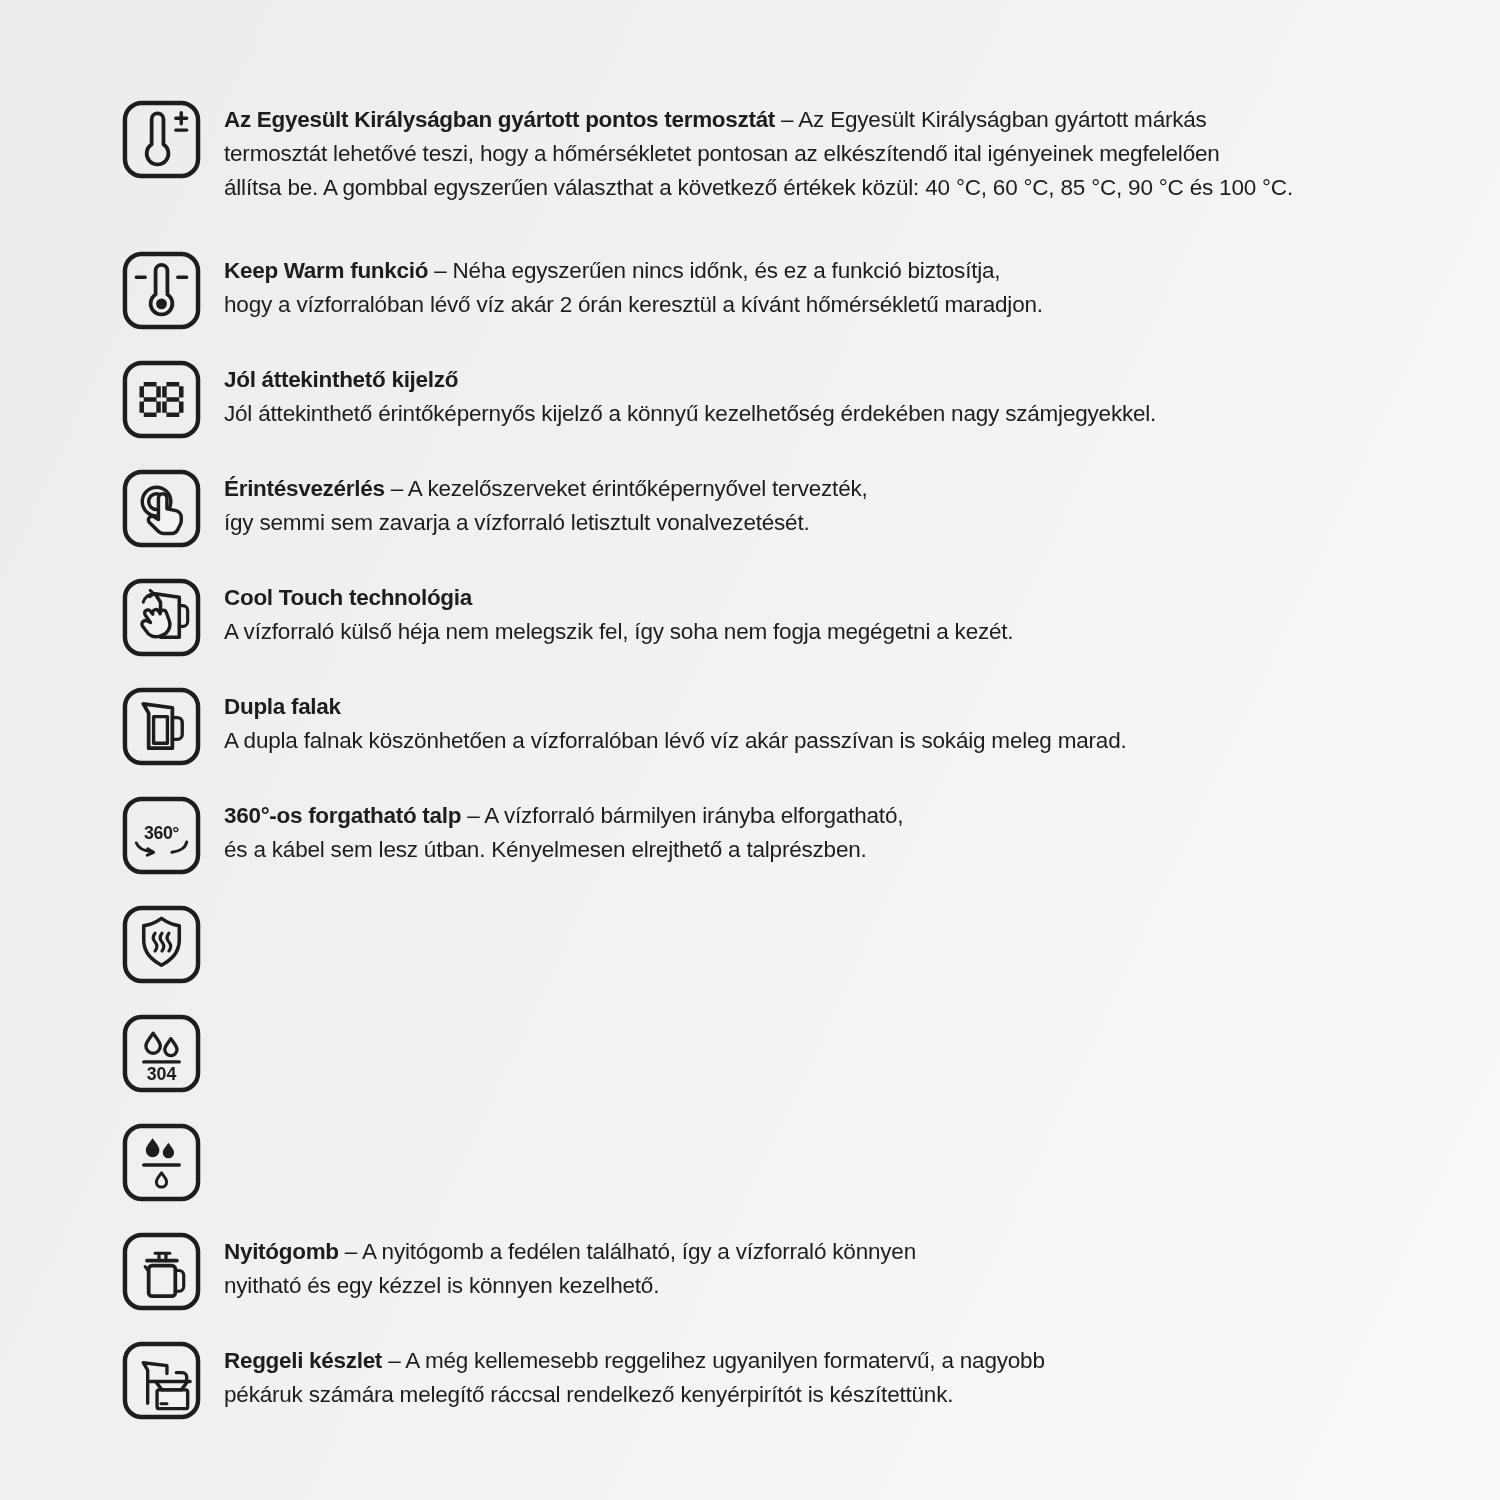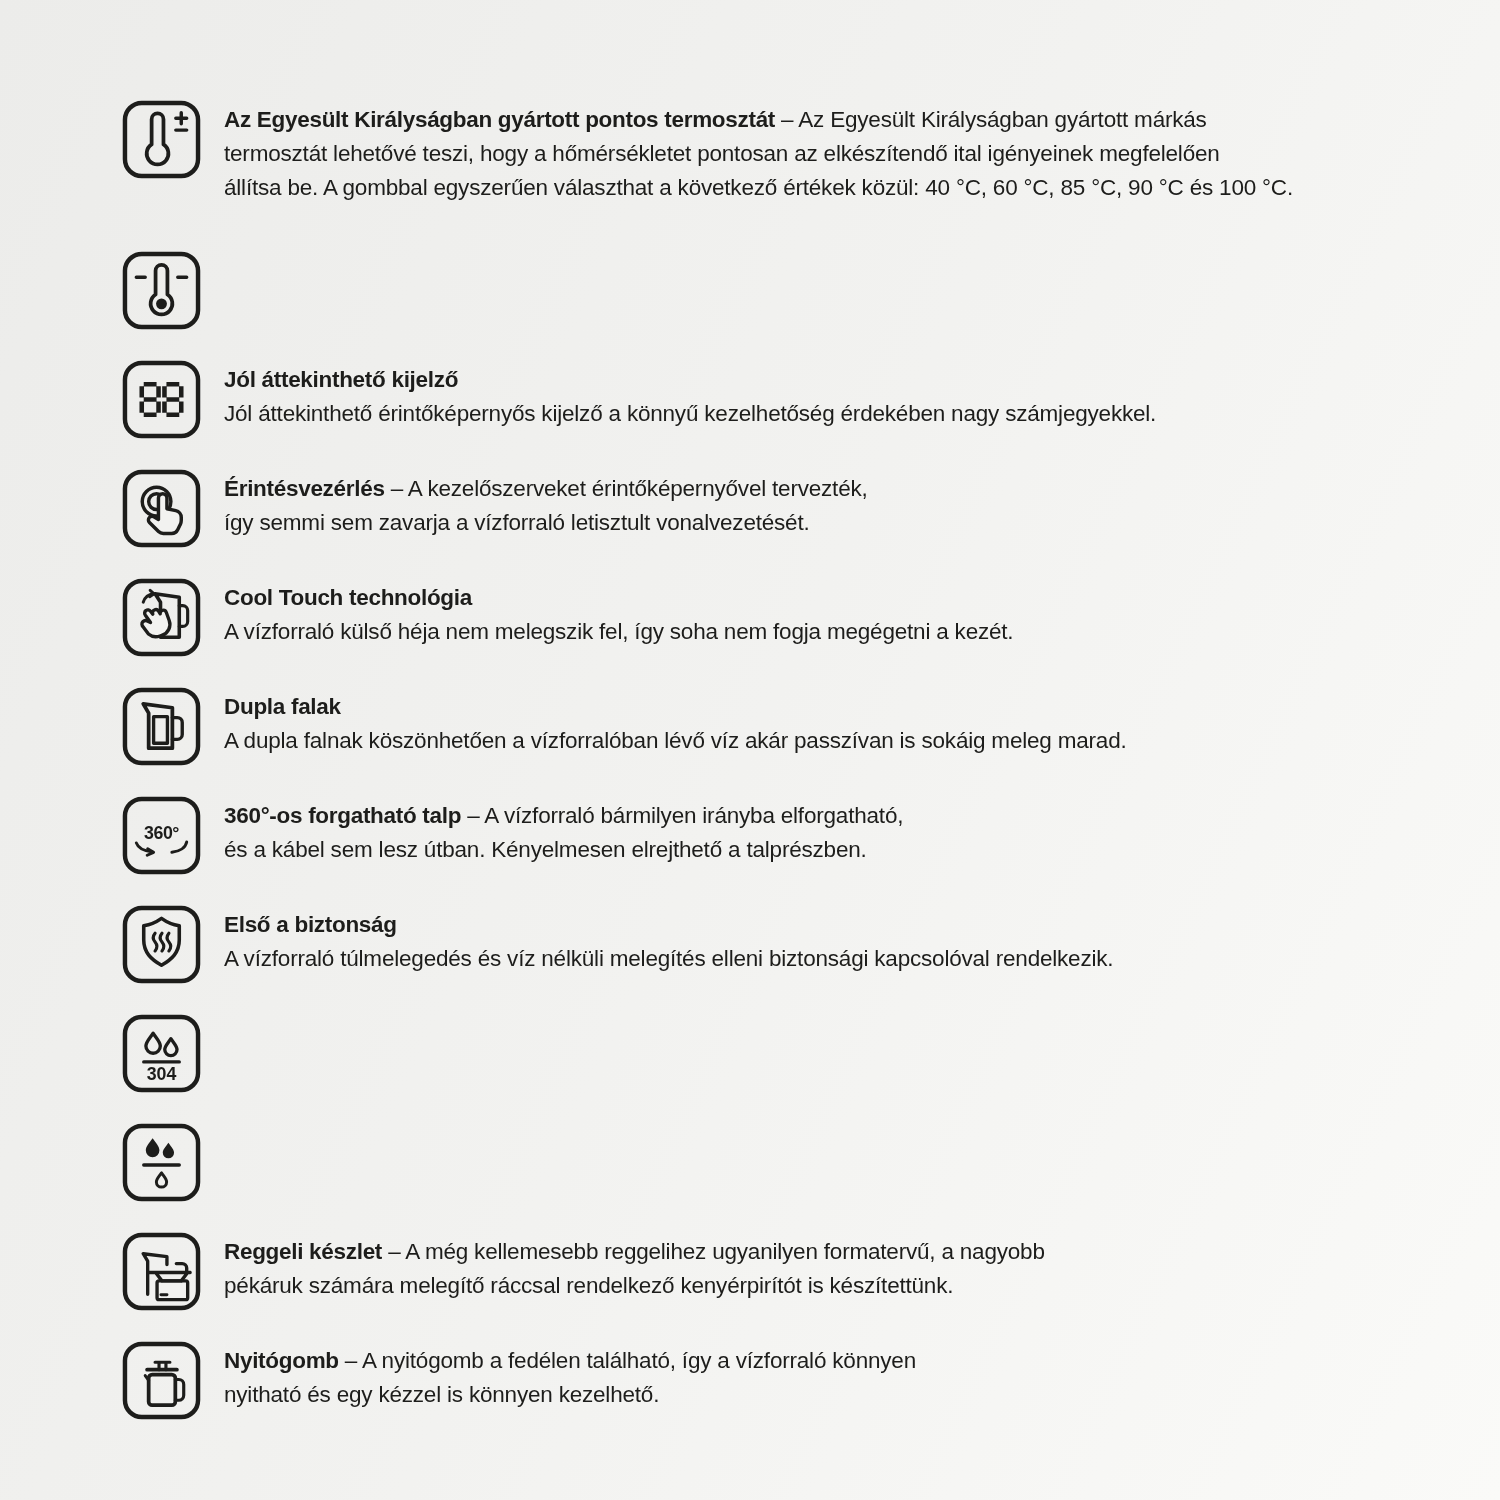--- a/index.html
+++ b/index.html
@@ -41,20 +41,22 @@
 
   <div class="item">
     <div class="icon-box">
       <svg width="79" height="79" viewBox="0 0 80 80" fill="none" stroke="#1d1d1b" stroke-width="4" stroke-linecap="round" stroke-linejoin="round">
         <rect x="3" y="3" width="74" height="74" rx="17" stroke-width="4.5"></rect>
         <path d="M46 44V20a6 6 0 0 0-12 0v24a11 11 0 1 0 12 0z" stroke-width="3.8"></path>
         <circle cx="40" cy="53.5" r="5.5" fill="#1d1d1b" stroke="none"></circle>
         <path d="M14.5 26.5h9M56.5 26.5h9" stroke-width="3.5"></path>
       </svg>
     </div>
+    <p class="txt"><b>Keep Warm funkció</b><span> – </span><span>Néha egyszerűen nincs időnk, és ez a funkció biztosítja,
+hogy a vízforralóban lévő víz akár 2 órán keresztül a kívánt hőmérsékletű maradjon.</span></p>
   </div>
 
   <div class="item">
     <div class="icon-box">
       <svg width="79" height="79" viewBox="0 0 80 80" fill="none" stroke="#1d1d1b" stroke-width="4" stroke-linecap="round" stroke-linejoin="round">
         <rect x="3" y="3" width="74" height="74" rx="17" stroke-width="4.5"></rect>
         <g stroke-width="4.6" stroke-linecap="butt">
           <path d="M22 24.5H35M22 40H35M22 55.5H35M20 26.5V38M20 42V53.5M37 26.5V38M37 42V53.5"></path>
           <path d="M45 24.5H58M45 40H58M45 55.5H58M43 26.5V38M43 42V53.5M60 26.5V38M60 42V53.5"></path>
         </g>
@@ -122,22 +124,20 @@
   <div class="item">
     <div class="icon-box">
       <svg width="79" height="79" viewBox="0 0 80 80" fill="none" stroke="#1d1d1b" stroke-width="4" stroke-linecap="round" stroke-linejoin="round">
         <rect x="3" y="3" width="74" height="74" rx="17" stroke-width="4.5"></rect>
         <path d="M40 13.5c-5.5 4-11.5 6.5-18 7.5v14.5c0 12.5 7.5 19.5 18 25.5 10.5-6 18-13 18-25.5V21c-6.5-1-12.5-3.5-18-7.5z" stroke-width="3.6"></path>
         <path d="M33.5 28.5c-2.5 3-2.5 6 0 9s2.5 6 0 9" stroke-width="3.2"></path>
         <path d="M40.5 28.5c-2.5 3-2.5 6 0 9s2.5 6 0 9" stroke-width="3.2"></path>
         <path d="M47.5 28.5c-2.5 3-2.5 6 0 9s2.5 6 0 9" stroke-width="3.2"></path>
       </svg>
     </div>
-    <p class="txt"><b>Első a biztonság</b><span>
-</span><span>A vízforraló túlmelegedés és víz nélküli melegítés elleni biztonsági kapcsolóval rendelkezik.</span></p>
   </div>
 
   <div class="item">
     <div class="icon-box">
       <svg width="79" height="79" viewBox="0 0 80 80" fill="none" stroke="#1d1d1b" stroke-width="4" stroke-linecap="round" stroke-linejoin="round">
         <rect x="3" y="3" width="74" height="74" rx="17" stroke-width="4.5"></rect>
         <path d="M31.5 19.5c-3.8 5.6-7.3 8.8-7.3 12.9a7.3 7.3 0 0 0 14.6 0c0-4.1-3.5-7.3-7.3-12.9z" stroke-width="3.4"></path>
         <path d="M49.5 25c-3.2 4.8-6.2 7.5-6.2 11a6.2 6.2 0 0 0 12.4 0c0-3.5-3-6.2-6.2-11z" stroke-width="3.4"></path>
         <path d="M22 48.5h36" stroke-width="3.4"></path>
         <text x="40" y="67" text-anchor="middle" font-size="18" font-weight="600" fill="#1d1d1b" stroke="none" font-family="Liberation Sans, DejaVu Sans, sans-serif">304</text>
@@ -154,39 +154,39 @@
         <path d="M22 42.5h36" stroke-width="3.4"></path>
         <path d="M40 50.5c-2.7 4-5.2 6.3-5.2 9.2a5.2 5.2 0 0 0 10.4 0c0-2.9-2.5-5.2-5.2-9.2z" stroke-width="3"></path>
       </svg>
     </div>
   </div>
 
   <div class="item">
     <div class="icon-box">
       <svg width="79" height="79" viewBox="0 0 80 80" fill="none" stroke="#1d1d1b" stroke-width="4" stroke-linecap="round" stroke-linejoin="round">
         <rect x="3" y="3" width="74" height="74" rx="17" stroke-width="4.5"></rect>
+        <rect x="27" y="34" width="27" height="31" rx="3.5" stroke-width="3.8"></rect>
+        <path d="M25.5 29h30" stroke-width="4"></path>
+        <path d="M33.5 21.5h15M37.5 21.5V29M44.5 21.5V29" stroke-width="3.2"></path>
+        <path d="M54 39h3.5a5 5 0 0 1 5 5v11a5 5 0 0 1-5 5H54" stroke-width="3.2"></path>
+        <path d="M27 40l-3.5-5" stroke-width="3"></path>
+      </svg>
+    </div>
+    <p class="txt"><b>Nyitógomb</b><span> – </span><span>A nyitógomb a fedélen található, így a vízforraló könnyen
+nyitható és egy kézzel is könnyen kezelhető.</span></p>
+  </div>
+
+  <div class="item">
+    <div class="icon-box">
+      <svg width="79" height="79" viewBox="0 0 80 80" fill="none" stroke="#1d1d1b" stroke-width="4" stroke-linecap="round" stroke-linejoin="round">
+        <rect x="3" y="3" width="74" height="74" rx="17" stroke-width="4.5"></rect>
         <path d="M26 63V29.5L21.5 22l24 3v8" stroke-width="3.4"></path>
         <path d="M55 32h6a4.5 4.5 0 0 1 4.5 4.5V41" stroke-width="3.4"></path>
         <rect x="35.5" y="49.5" width="31" height="19" rx="2" fill="#f2f2f0" stroke-width="3.4"></rect>
         <path d="M27.5 41H69M34 41l6.5 8.5M66.5 41L60 49.5M40.5 49.5H60" stroke-width="3.4"></path>
         <path d="M39.5 63.5h6" stroke-width="3"></path>
       </svg>
     </div>
     <p class="txt"><b>Reggeli készlet</b><span> – </span><span>A még kellemesebb reggelihez ugyanilyen formatervű, a nagyobb
 pékáruk számára melegítő ráccsal rendelkező kenyérpirítót is készítettünk.</span></p>
   </div>
 
-  <div class="item">
-    <div class="icon-box">
-      <svg width="79" height="79" viewBox="0 0 80 80" fill="none" stroke="#1d1d1b" stroke-width="4" stroke-linecap="round" stroke-linejoin="round">
-        <rect x="3" y="3" width="74" height="74" rx="17" stroke-width="4.5"></rect>
-        <rect x="27" y="34" width="27" height="31" rx="3.5" stroke-width="3.8"></rect>
-        <path d="M25.5 29h30" stroke-width="4"></path>
-        <path d="M33.5 21.5h15M37.5 21.5V29M44.5 21.5V29" stroke-width="3.2"></path>
-        <path d="M54 39h3.5a5 5 0 0 1 5 5v11a5 5 0 0 1-5 5H54" stroke-width="3.2"></path>
-        <path d="M27 40l-3.5-5" stroke-width="3"></path>
-      </svg>
-    </div>
-    <p class="txt"><b>Nyitógomb</b><span> – </span><span>A nyitógomb a fedélen található, így a vízforraló könnyen
-nyitható és egy kézzel is könnyen kezelhető.</span></p>
-  </div>
-
 </div>
 
 </body></html>

